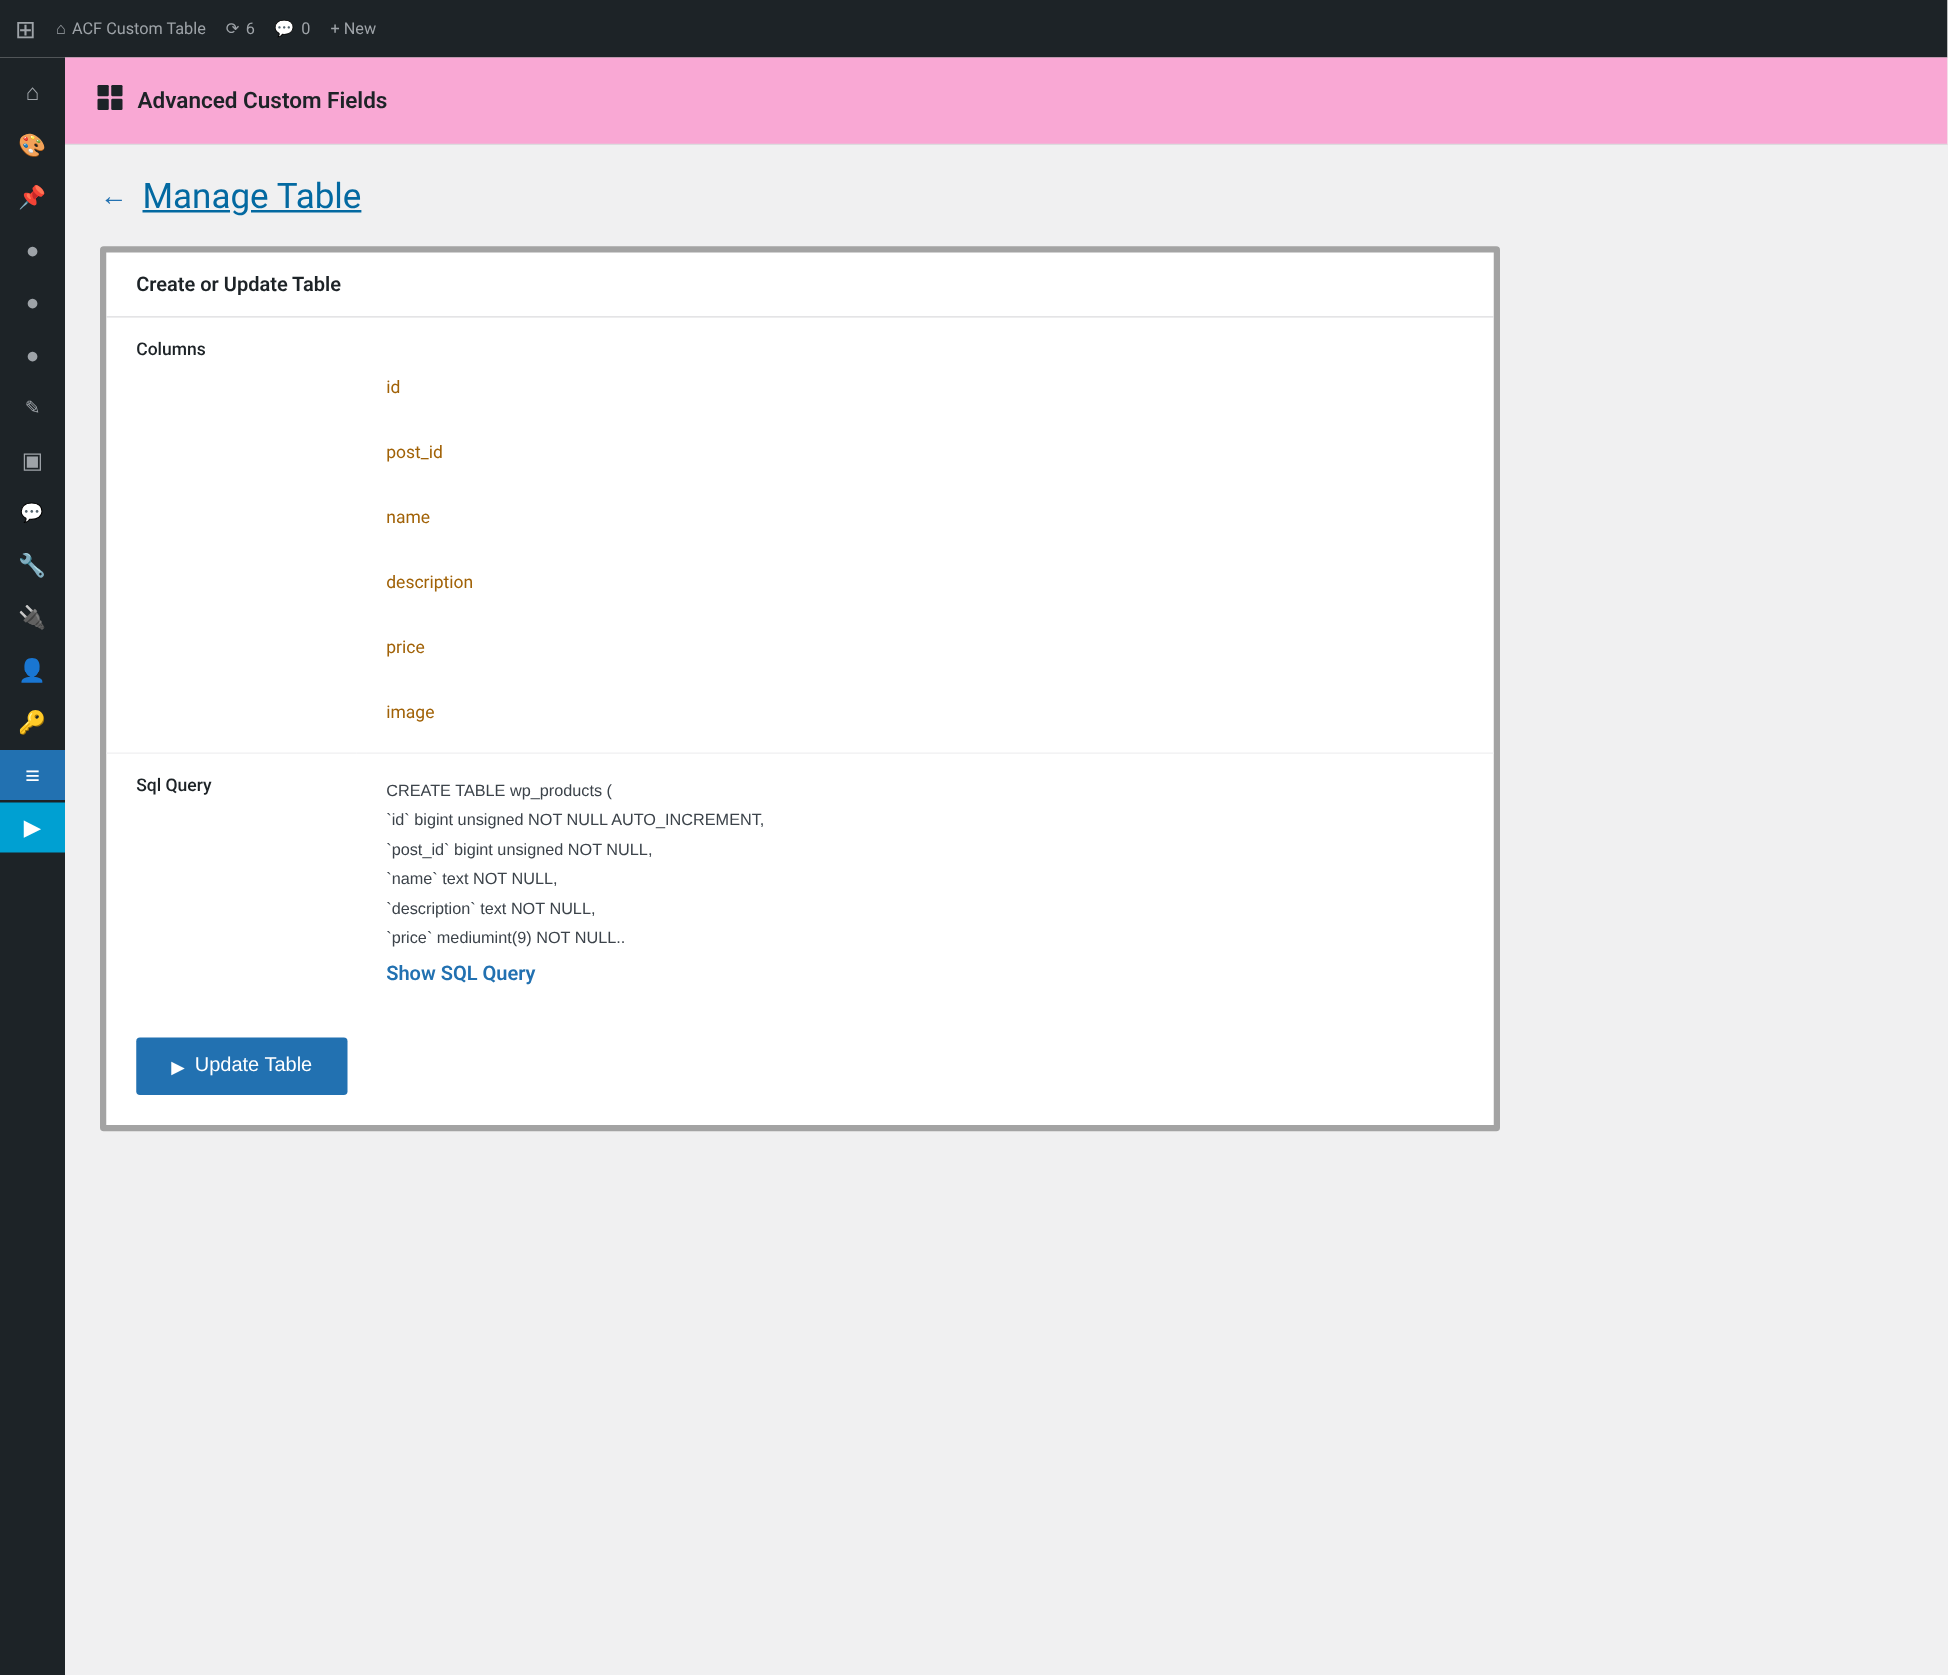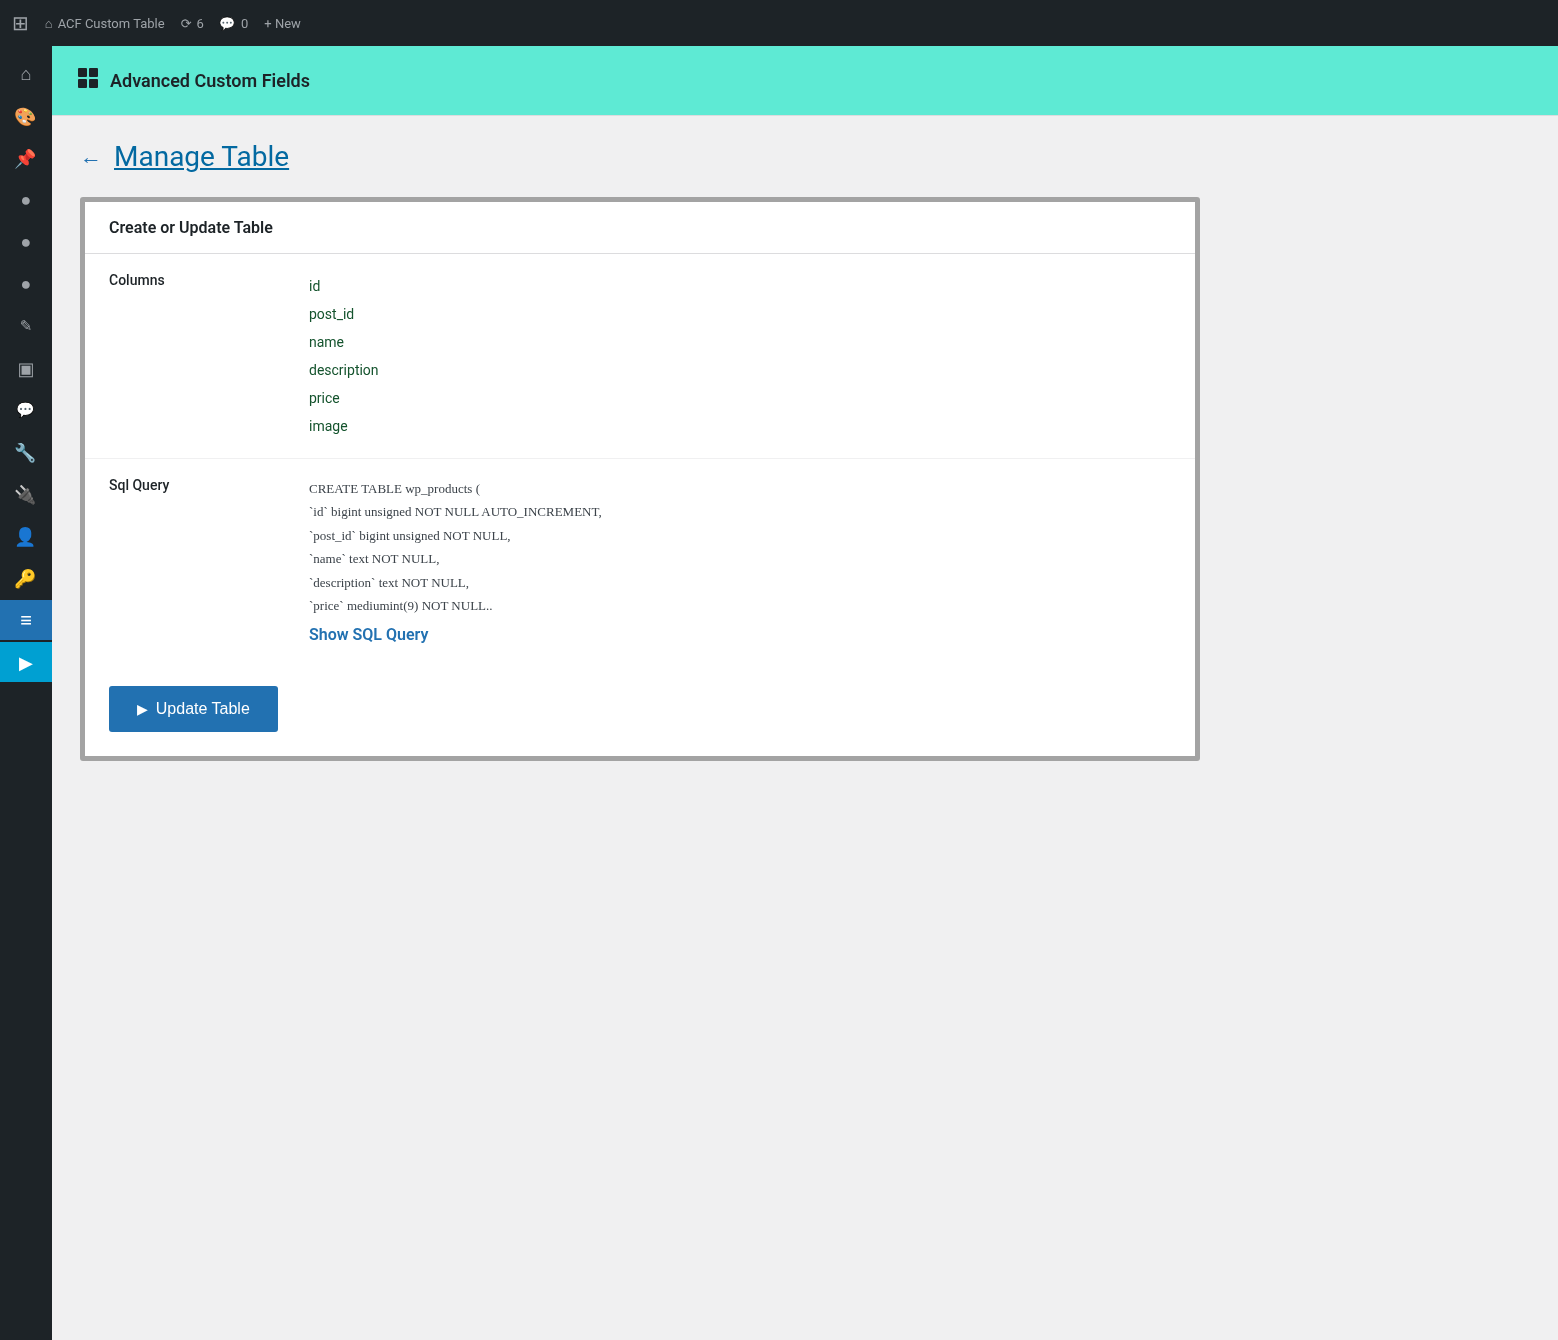--- a/index.html
+++ b/index.html
@@ -68,21 +68,21 @@
 
     
     .main-area {
       flex: 1;
       display: flex;
       flex-direction: column;
     }
 
     
     .plugin-header {
-      background: #5eead4;
+      background: #f9a8d4;
       border-bottom: 1px solid #dcdcde;
       display: flex;
       align-items: center;
       padding: 0 24px;
       height: 70px;
       gap: 32px;
     }
     .plugin-title {
       display: flex;
       align-items: center;
@@ -189,25 +189,26 @@
     .table-name-value {
       font-weight: 600;
       color: #1d2327;
       font-size: 15px;
     }
 
     .columns-list {
       line-height: 2;
     }
     .columns-list div {
-      color: #14532d;
+      color: #a16207;
+      margin-top: 24px;
     }
 
     .sql-query-block {
-      font-family: Liberation Serif, serif;
+      font-family: Liberation Sans, sans-serif;
       font-size: 13px;
       color: #3c434a;
       line-height: 1.8;
       white-space: pre;
     }
 
     .show-sql-link {
       color: #2271b1;
       font-weight: 600;
       cursor: pointer;

